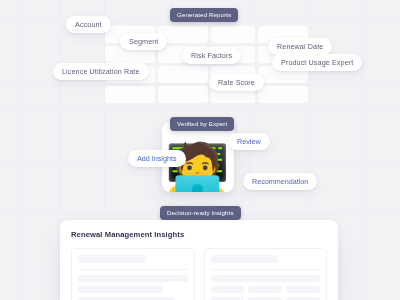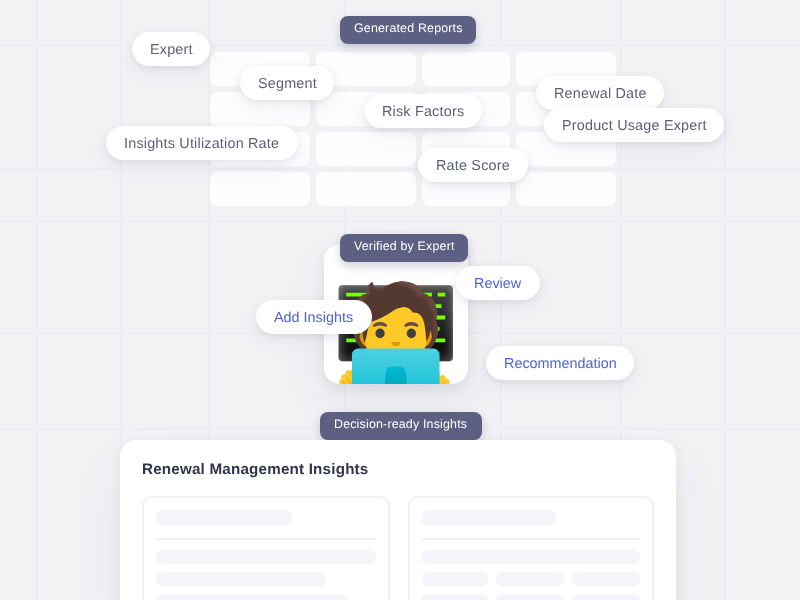--- a/index.html
+++ b/index.html
@@ -219,31 +219,31 @@
   <div class="report-row">
     <div class="report-cell w-md"></div>
     <div class="report-cell w-md"></div>
     <div class="report-cell w-sm"></div>
     <div class="report-cell w-md"></div>
   </div>
 </div>
 
 <div class="badge-dark" style="left:170px; top:8px">Generated Reports</div>
 
-<div class="pill" style="left:66px; top:16px">Expert</div>
+<div class="pill" style="left:66px; top:16px">Account</div>
 
 <div class="pill" style="left:120px; top:33px">Segment</div>
 
 <div class="pill" style="left:182px; top:47px">Risk Factors</div>
 
 <div class="pill" style="left:268px; top:38px">Renewal Date</div>
 
 <div class="pill" style="left:272px; top:54px">Product Usage Expert</div>
 
-<div class="pill" style="left:53px; top:63px">Insights Utilization Rate</div>
+<div class="pill" style="left:53px; top:63px">Licence Utilization Rate</div>
 
 <div class="pill" style="left:209px; top:74px">Rate Score</div>
 
 <div class="expert-card">
   <div class="expert-emoji">🧑‍💻</div>
 </div>
 
 <div class="badge-dark" style="left:170px; top:117px">Verified by Expert</div>
 
 <div class="pill-blue" style="left:128px; top:150px">Add Insights</div>

